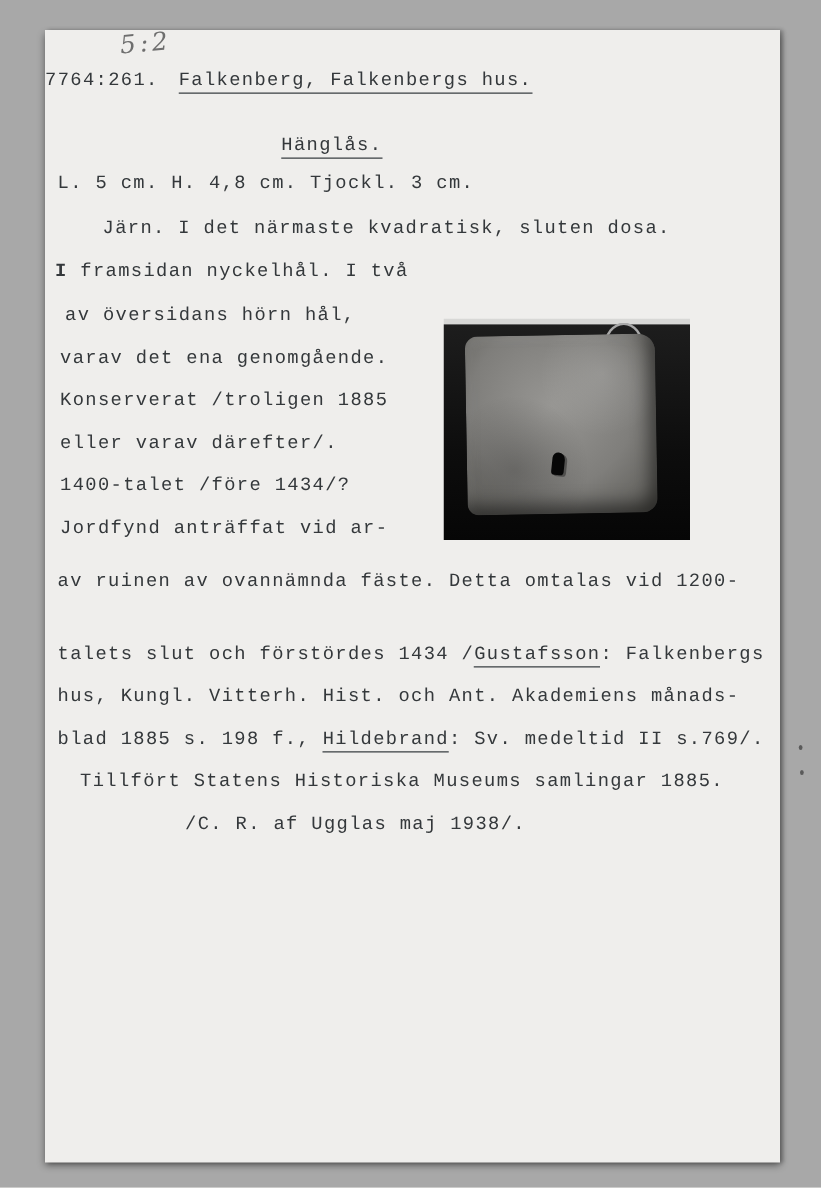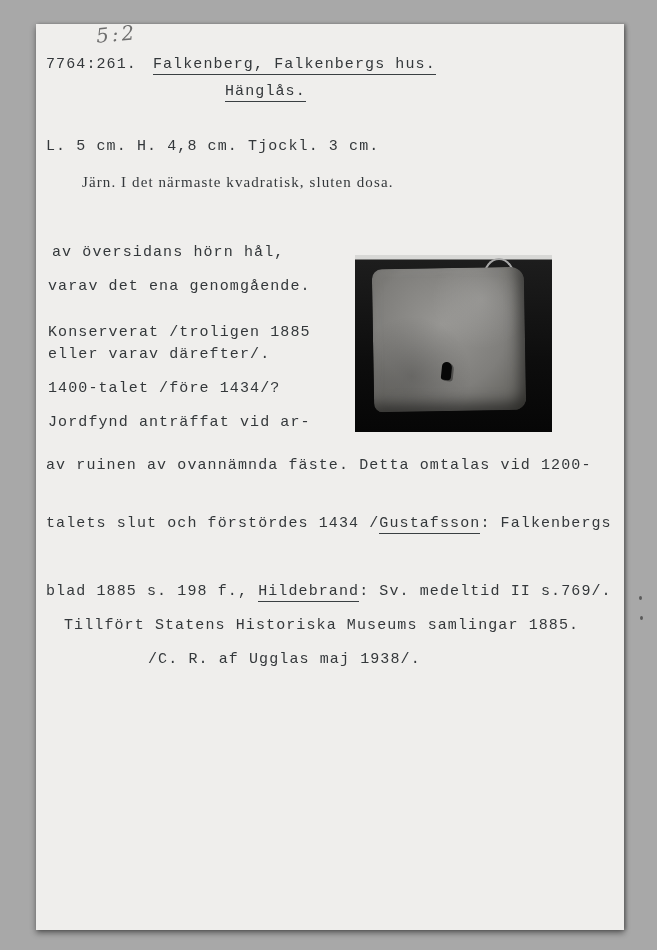--- a/index.html
+++ b/index.html
@@ -61,40 +61,42 @@
   .speck.s2{left:640px;top:616px;}
 </style>
 </head>
 <body>
 
 <div class="page">
   <div class="card">
 
     <div class="handwritten">5:2</div>
 
-    <div class="line" style="left:10px;top:32px;text-align:center;"><span>7764:261.</span><span class="underlined title-span">Falkenberg, Falkenbergs hus.</span></div>
+    <div class="line" style="left:0;top:32px;text-align:center;"><span>7764:261.</span><span class="underlined title-span">Falkenberg, Falkenbergs hus.</span></div>
 
-    <div class="line" style="left:189px;top:59px;"><span class="underlined">Hänglås.</span></div>
+    <div class="line" style="left:189px;top:84px;"><span class="underlined">Hänglås.</span></div>
 
     <div class="line" style="left:10px;top:114px;">L. 5 cm. H. 4,8 cm. Tjockl. 3 cm.</div>
 
-    <div class="line" style="left:46px;top:150px;font-family:Liberation Serif, serif;">Järn. I det närmaste kvadratisk, sluten dosa.</div>
+    <div class="line" style="left:46px;top:150px;">Järn. I det närmaste kvadratisk, sluten dosa.</div>
 
+    <div class="line" style="left:8px;top:185px;"><span class="heavy">I</span><span> framsidan nyckelhål. I två</span></div>
 
     <div class="line" style="left:12px;top:254px;">varav det ena genomgående.</div>
     <div class="line" style="left:16px;top:220px;">av översidans hörn hål,</div>
-    <div class="line" style="left:12px;top:300px;text-align:center;">Konserverat /troligen 1885</div>
+    <div class="line" style="left:12px;top:288px;text-align:center;">Konserverat /troligen 1885</div>
     <div class="line" style="left:12px;top:322px;">eller varav därefter/.</div>
     <div class="line" style="left:12px;top:356px;">1400-talet /före 1434/?</div>
     <div class="line" style="left:12px;top:390px;text-align:center;">Jordfynd anträffat vid ar-</div>
 
     <div class="line" style="left:10px;top:433px;">av ruinen av ovannämnda fäste. Detta omtalas vid 1200-</div>
 
     <div class="line" style="left:10px;top:491px;"><span>talets slut och förstördes 1434 /</span><span class="underlined">Gustafsson</span><span>: Falkenbergs</span></div>
 
+    <div class="line" style="left:10px;top:525px;">hus, Kungl. Vitterh. Hist. och Ant. Akademiens månads-</div>
 
     <div class="line" style="left:10px;top:559px;"><span>blad 1885 s. 198 f., </span><span class="underlined">Hildebrand</span><span>: Sv. medeltid II s.769/.</span></div>
 
     <div class="line" style="left:28px;top:593px;">Tillfört Statens Historiska Museums samlingar 1885.</div>
 
     <div class="line" style="left:112px;top:627px;">/C. R. af Ugglas maj 1938/.</div>
 
     <div class="photo">
       <div class="shackle"></div>
       <div class="padlock">

